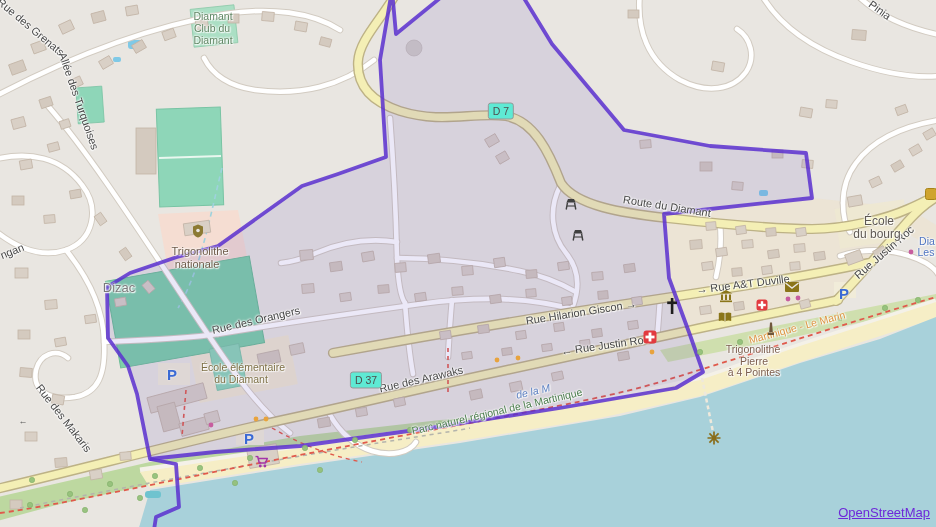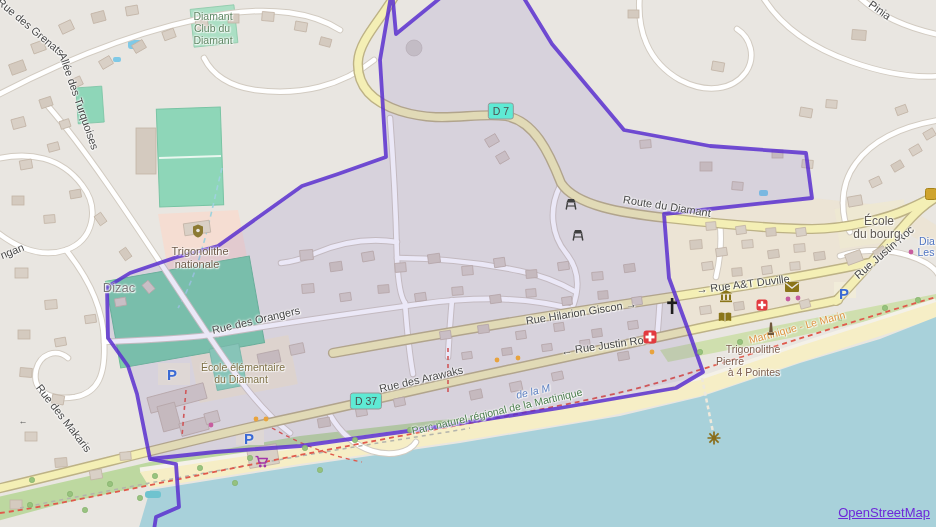--- a/index.html
+++ b/index.html
@@ -563,34 +563,34 @@
   <div class="lbl" style="left:256px;top:320px;transform:translate(-50%,-50%) rotate(-13deg)">Rue des Orangers</div>
   <div class="lbl" style="left:421px;top:379px;transform:translate(-50%,-50%) rotate(-13deg)">Rue des Arawaks</div>
   <div class="lbl" style="left:667px;top:206px;transform:translate(-50%,-50%) rotate(9deg)">Route du Diamant</div>
   <div class="lbl" style="left:884px;top:252px;transform:translate(-50%,-50%) rotate(-41deg)">Rue Justin Roc</div>
   <div class="lbl" style="left:605px;top:345px;transform:translate(-50%,-50%) rotate(-8deg)">← Rue Justin Roc</div>
   <div class="lbl" style="left:581px;top:312px;transform:translate(-50%,-50%) rotate(-9deg)">Rue Hilarion Giscon →</div>
   <div class="lbl" style="left:743px;top:284px;transform:translate(-50%,-50%) rotate(-7deg)">→ Rue A&amp;T Duville</div>
   <div class="lbl" style="left:880px;top:10px;transform:translate(-50%,-50%) rotate(36deg)">Pinia</div>
 
   <div class="shield" style="left:501px;top:111px;">D 7</div>
-  <div class="shield" style="left:366px;top:401px;">D 37</div>
+  <div class="shield" style="left:366px;top:380px;">D 37</div>
 
   <div class="lbl pl" style="left:119px;top:287px;transform:translate(-50%,-50%)">Dizac</div>
   <div class="lbl tgr" style="left:213px;top:16px;transform:translate(-50%,-50%)">Diamant</div>
   <div class="lbl tgr" style="left:212px;top:28px;transform:translate(-50%,-50%)">Club du</div>
   <div class="lbl tgr" style="left:213px;top:40px;transform:translate(-50%,-50%)">Diamant</div>
   <div class="lbl ebg" style="left:871px;top:221px;transform:translate(-50%,-50%)">École</div>
   <div class="lbl ebg" style="left:869px;top:234px;transform:translate(-50%,-50%)">du bourg</div>
   <div class="lbl olv" style="left:243px;top:367px;transform:translate(-50%,-50%)">École élémentaire</div>
   <div class="lbl olv" style="left:241px;top:379px;transform:translate(-50%,-50%)">du Diamant</div>
   <div class="lbl brn" style="left:200px;top:251px;transform:translate(-50%,-50%)">Trigonolithe</div>
   <div class="lbl brn" style="left:197px;top:264px;transform:translate(-50%,-50%)">nationale</div>
   <div class="lbl tri" style="left:709px;top:349px;transform:translate(-50%,-50%)">Trigonolithe</div>
-  <div class="lbl tri" style="left:686px;top:361px;transform:translate(-50%,-50%)">Pierre</div>
+  <div class="lbl tri" style="left:710px;top:361px;transform:translate(-50%,-50%)">Pierre</div>
   <div class="lbl tri" style="left:710px;top:372px;transform:translate(-50%,-50%)">à 4 Pointes</div>
   <div class="lbl grn" style="left:497px;top:411px;font-size:10.5px;transform:translate(-50%,-50%) rotate(-13deg)">Parc naturel régional de la Martinique</div>
   <div class="lbl wat" style="left:533px;top:391px;transform:translate(-50%,-50%) rotate(-13deg)">de la M</div>
   <div class="lbl org" style="left:797px;top:327px;transform:translate(-50%,-50%) rotate(-15deg)">Martinique - Le Marin</div>
   <div class="lbl blu" style="left:927px;top:241px;transform:translate(-50%,-50%)">Dia</div>
   <div class="lbl blu" style="left:926px;top:252px;transform:translate(-50%,-50%)">Les</div>
 
   <span class="pk" style="left:172px;top:374px;">P</span>
   <span class="pk" style="left:249px;top:438px;">P</span>
   <span class="pk" style="left:844px;top:293px;">P</span>

